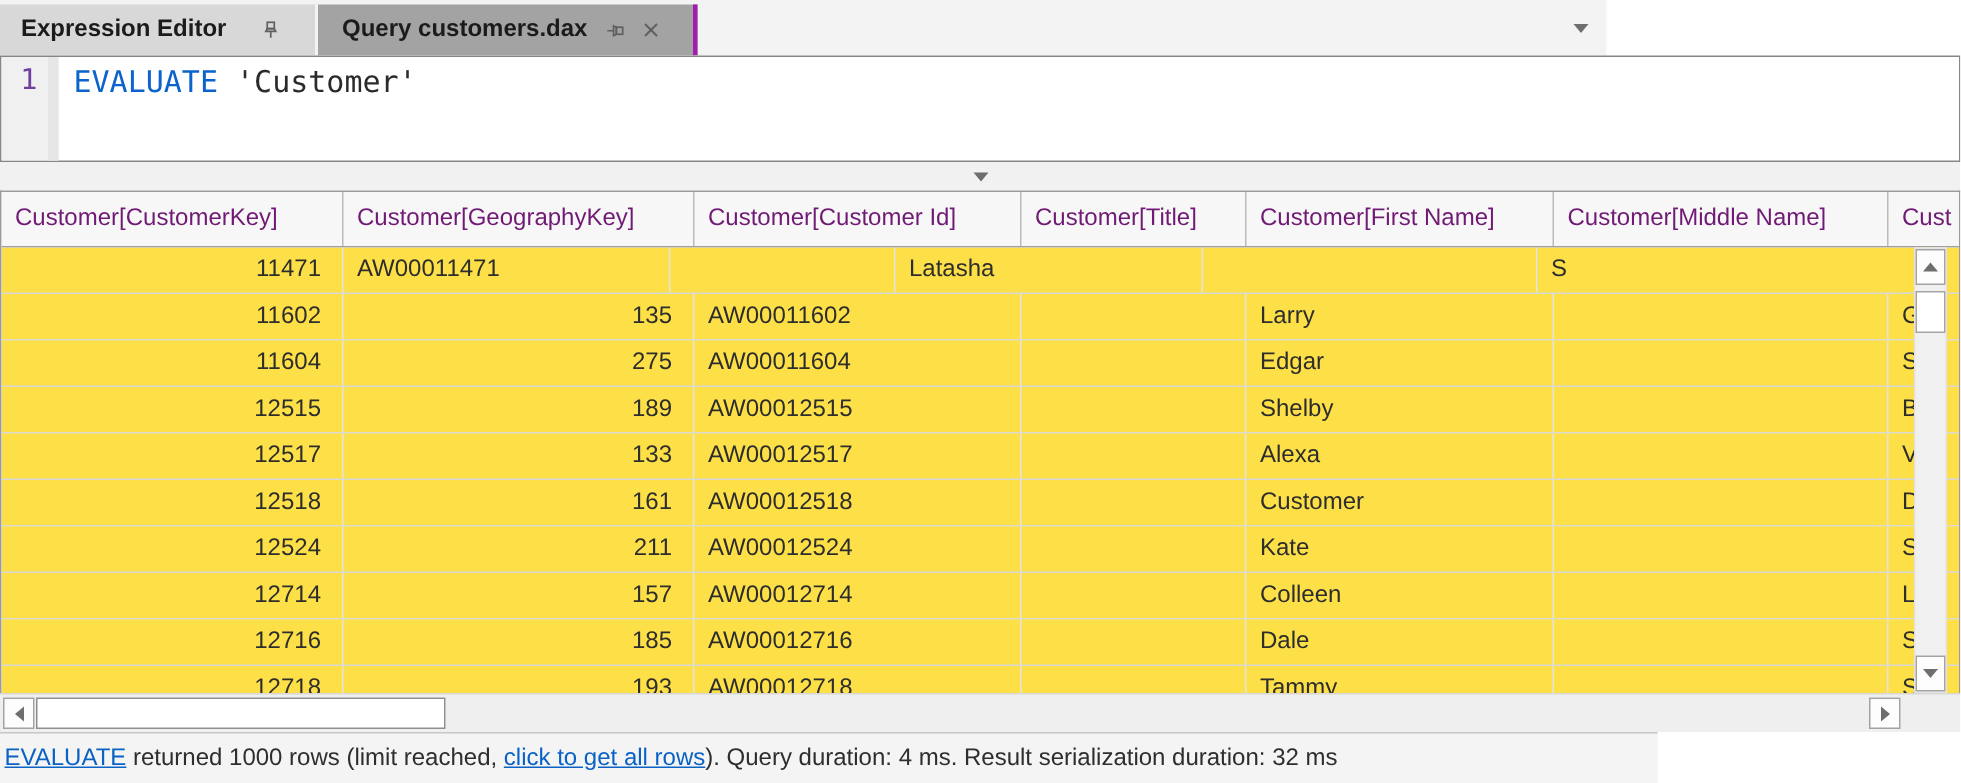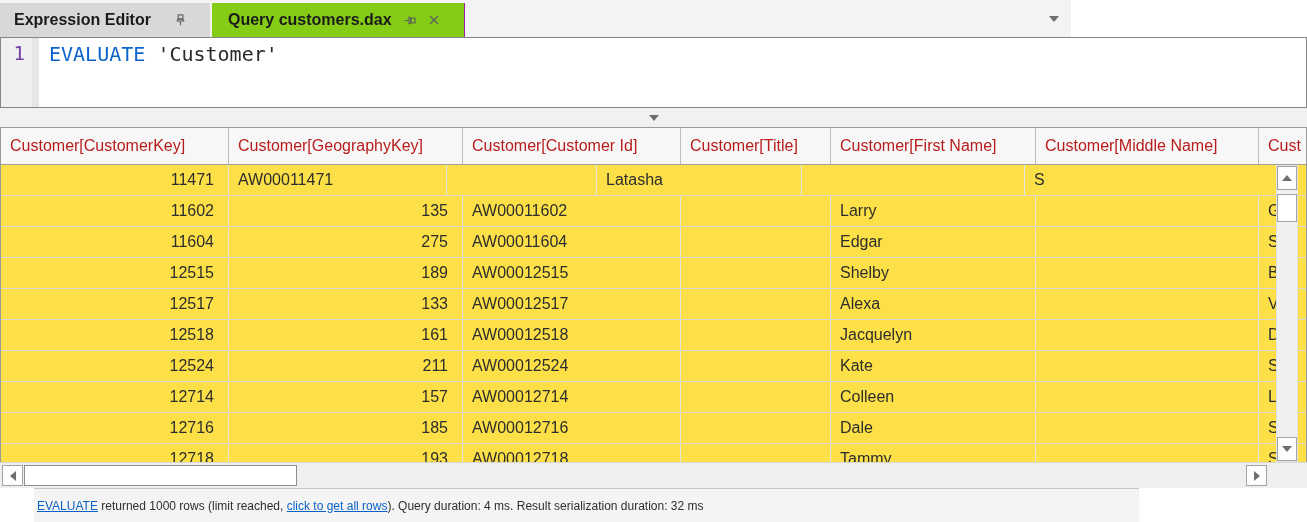--- a/index.html
+++ b/index.html
@@ -5,21 +5,21 @@
   html,body{margin:0;padding:0;background:#ffffff;}
   #window{
     position:relative;width:1307px;height:522px;overflow:hidden;
     font-family:"Liberation Sans",sans-serif;background:#ffffff;
     -webkit-font-smoothing:antialiased;
   }
   
   .tabbar{position:absolute;top:0;left:0;width:1071px;height:37px;background:#f3f3f3;}
   .tab{position:absolute;bottom:0;height:34px;display:flex;align-items:center;box-sizing:border-box;cursor:default;}
   .tab-pinned{left:0;width:210px;background:#d8d8d8;padding:0 22px 0 14px;justify-content:space-between;}
-  .tab-active{left:212px;width:253px;background:#84cc16;border-right:1px solid #a21caf;padding:0 12px 0 16px;gap:10px;}
+  .tab-active{left:212px;width:253px;background:#a3a3a3;border-right:3px solid #a21caf;padding:0 12px 0 16px;gap:10px;}
   .tab-label{font-weight:bold;font-size:16px;color:#1b1b1b;white-space:nowrap;}
   .icon{display:inline-flex;align-items:center;justify-content:center;}
   .pin-rot{transform:rotate(90deg);}
   .tab-overflow{position:absolute;right:12px;top:16px;}
   .tri-down{width:0;height:0;border-left:5px solid transparent;border-right:5px solid transparent;border-top:6px solid #6e6e6e;}
   .tri-up{width:0;height:0;border-left:5px solid transparent;border-right:5px solid transparent;border-bottom:6px solid #6e6e6e;}
   .tri-left{width:0;height:0;border-top:5px solid transparent;border-bottom:5px solid transparent;border-right:6px solid #6e6e6e;}
   .tri-right{width:0;height:0;border-top:5px solid transparent;border-bottom:5px solid transparent;border-left:6px solid #6e6e6e;}
   
   .editor{position:absolute;top:37px;left:0;width:1307px;height:71px;box-sizing:border-box;
@@ -32,21 +32,21 @@
   .kw{color:var(--keyword,#0a64cc);}
   .str{color:#2b2b2b;}
   
   .splitter{position:absolute;top:108px;left:0;width:1307px;height:19px;background:#f1f1f1;
     display:flex;align-items:center;justify-content:center;}
   
   .grid{position:absolute;top:127px;left:0;width:1307px;height:335px;box-sizing:border-box;
     border:1px solid #9a9a9a;border-bottom:none;background:#ffffff;overflow:hidden;}
   .ghead{display:flex;height:37px;background:#f7f7f7;border-bottom:1px solid #9f9f9f;box-sizing:border-box;}
   .hcell{box-sizing:border-box;border-right:1px solid #bcbcbc;display:flex;align-items:center;
-    padding-left:9px;font-size:16px;color:#b91c1c;white-space:nowrap;overflow:hidden;flex:none;}
+    padding-left:9px;font-size:16px;color:#701a75;white-space:nowrap;overflow:hidden;flex:none;}
   .gbody{position:relative;height:298px;overflow:hidden;}
   .grow{display:flex;height:31px;border-bottom:1px solid #d8d8d8;box-sizing:border-box;background:#fde047;}
   .gcell{box-sizing:border-box;border-right:1px solid #e4e4e4;font-size:16px;color:#2d2d2d;
     display:flex;align-items:center;white-space:nowrap;overflow:hidden;flex:none;}
   .al-r{justify-content:flex-end;padding-right:14px;}
   .al-l{padding-left:9px;}
   .c0{width:228px;} .c1{width:234px;} .c2{width:218px;} .c3{width:150px;}
   .c4{width:205px;} .c5{width:223px;} .c6{width:48px;border-right:none;}
   
   .vscroll{position:absolute;top:37px;right:8px;bottom:0;width:22px;background:#f0f0f0;border:1px solid #e3e3e3;box-sizing:border-box;}
@@ -58,21 +58,21 @@
   
   .hscroll{position:absolute;top:462px;left:0;width:1307px;height:26px;background:#efefef;border-top:1px solid #d7d7d7;box-sizing:border-box;}
   .hbtn{position:absolute;top:2px;width:21px;height:21px;background:#fdfdfd;border:1px solid #a3a3a3;
     box-sizing:border-box;display:flex;align-items:center;justify-content:center;cursor:default;}
   .hbtn-left{left:2px;}
   .hbtn-right{left:1246px;}
   .hthumb{position:absolute;left:24px;top:2px;width:273px;height:21px;background:#ffffff;border:1px solid #8f8f8f;box-sizing:border-box;}
   
   .statusbar{position:absolute;top:488px;left:0;width:1105px;height:34px;background:#f4f4f4;
     border-top:1px solid #c6c6c6;box-sizing:border-box;display:flex;align-items:center;
-    padding-left:3px;font-size:12px;color:#2e2e2e;white-space:pre;margin-left:34px;}
+    padding-left:3px;font-size:16px;color:#2e2e2e;white-space:pre;}
   .statusbar a{color:var(--link,#0b62c5);text-decoration:underline;cursor:pointer;}
 </style>
 </head>
 <body>
 
 <div id="window">
 
   <div class="tabbar">
     <div class="tab tab-pinned">
       <span class="tab-label">Expression Editor</span>
@@ -167,21 +167,21 @@
           <div class="gcell c3 al-l"></div>
           <div class="gcell c4 al-l">Alexa</div>
           <div class="gcell c5 al-l"></div>
           <div class="gcell c6 al-l">V</div>
         </div>
         <div class="grow">
           <div class="gcell c0 al-r">12518</div>
           <div class="gcell c1 al-r">161</div>
           <div class="gcell c2 al-l">AW00012518</div>
           <div class="gcell c3 al-l"></div>
-          <div class="gcell c4 al-l">Jacquelyn</div>
+          <div class="gcell c4 al-l">Customer</div>
           <div class="gcell c5 al-l"></div>
           <div class="gcell c6 al-l">D</div>
         </div>
         <div class="grow">
           <div class="gcell c0 al-r">12524</div>
           <div class="gcell c1 al-r">211</div>
           <div class="gcell c2 al-l">AW00012524</div>
           <div class="gcell c3 al-l"></div>
           <div class="gcell c4 al-l">Kate</div>
           <div class="gcell c5 al-l"></div>

